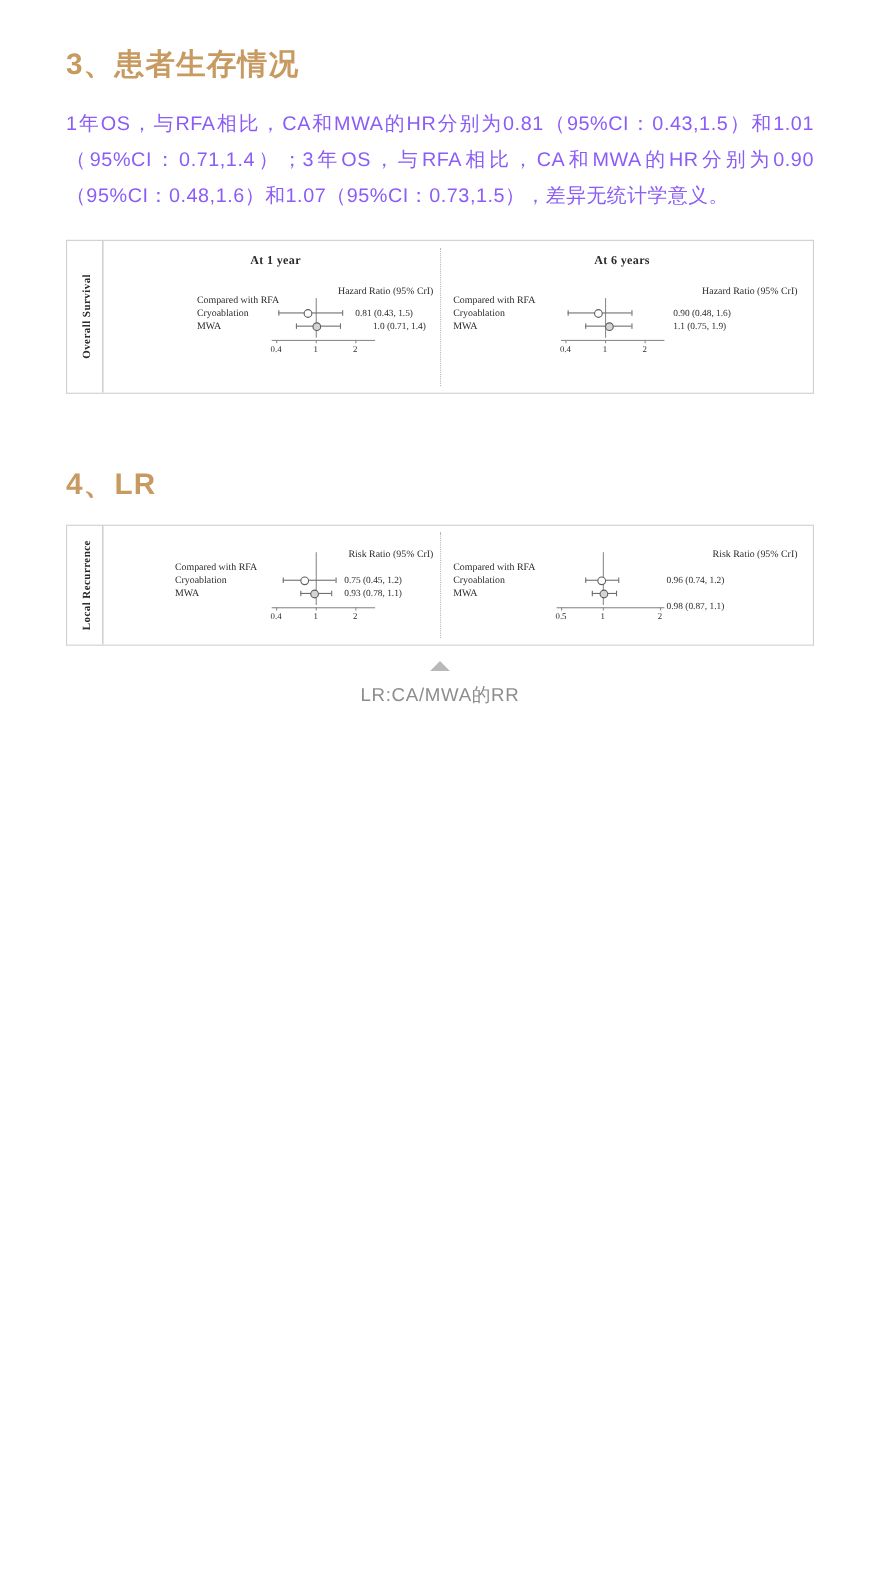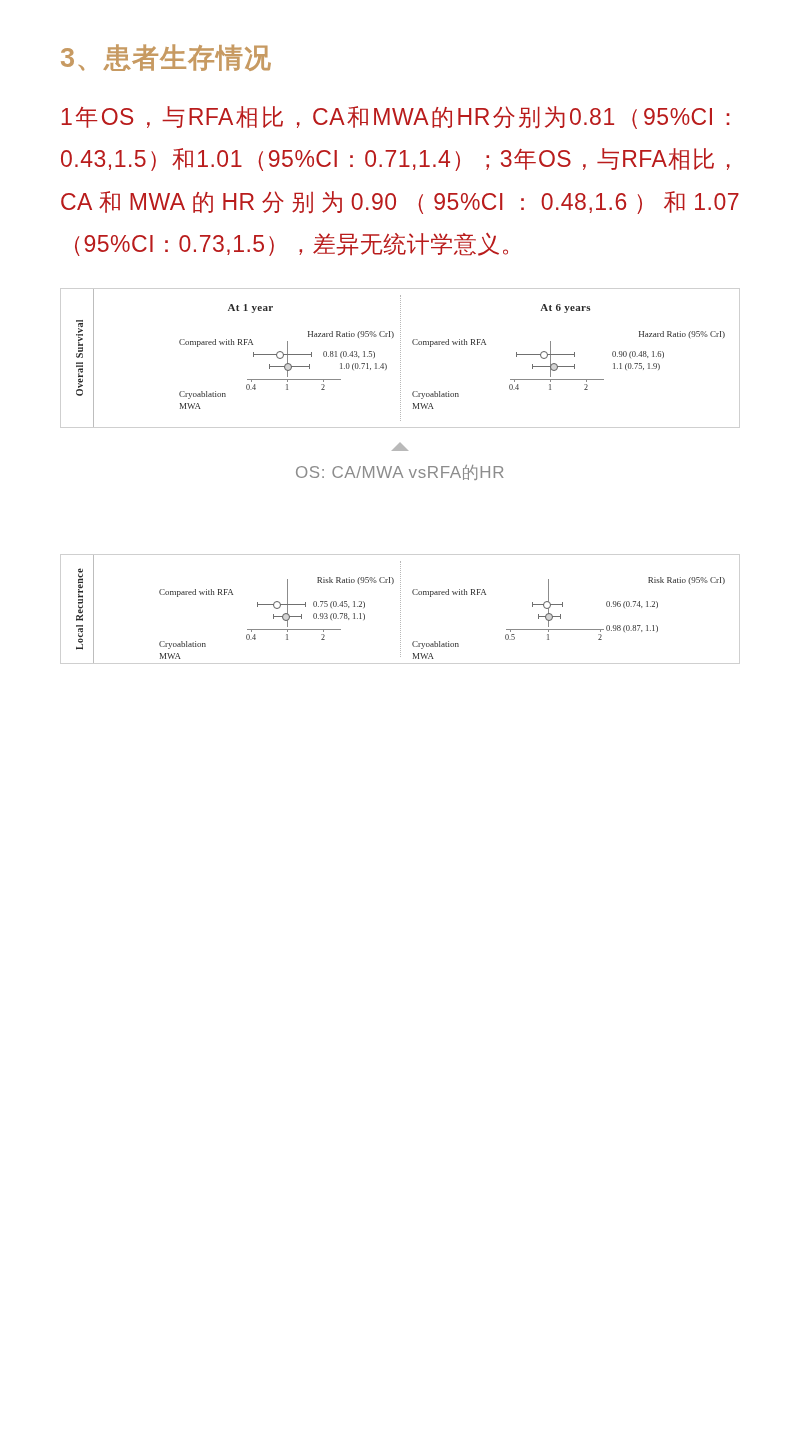--- a/index.html
+++ b/index.html
@@ -23,23 +23,23 @@
   }
   .section-heading {
     color: #c79a62;
     font-size: 27px;
     font-weight: bold;
     letter-spacing: 1px;
     margin: 12px 0 18px 0;
     line-height: 1.4;
   }
   .body-text {
-    font-size: 23px;
+    font-size: 18px;
     line-height: 1.85;
-    color: #b91c1c;
+    color: #8b5cf6;
     letter-spacing: 0.5px;
     text-align: justify;
     margin: 0 0 22px 0;
   }
   .body-text.wide {
     letter-spacing: 2.4px;
   }
 
   
   .figure-block {
@@ -114,21 +114,20 @@
     font-size: 9px;
     color: #2b2b2b;
     text-align: right;
   }
   .row-label {
     position: absolute;
     font-family: "Liberation Serif", serif;
     font-size: 9px;
     color: #2b2b2b;
     white-space: nowrap;
-    margin-top: 40px;
   }
   .est-text {
     position: absolute;
     font-family: "Liberation Serif", serif;
     font-size: 8.5px;
     color: #2b2b2b;
     white-space: nowrap;
   }
   .axis-line {
     position: absolute;
@@ -270,28 +269,25 @@
         <div class="axis-tick" style="left:114px; top:90px;"></div>
         <div class="axis-tick" style="left:150px; top:90px;"></div>
         <div class="axis-tick" style="left:186px; top:90px;"></div>
         <div class="axis-tick-label" style="left:114px; top:94px;">0.4</div>
         <div class="axis-tick-label" style="left:150px; top:94px;">1</div>
         <div class="axis-tick-label" style="left:186px; top:94px;">2</div>
       </div>
 
     </div>
 
-    <div class="caption-wrap">
-      <div class="caret"></div>
-      <div class="caption">OS: CA/MWA vsRFA的HR</div>
-    </div>
   </div>
 
   <div class="spacer-lg"></div>
 
+  <h2 class="section-heading">4、LR</h2>
 
   <div class="figure-block">
     <div class="figure-frame fig-lr">
 
       <div class="y-axis-label">
         <span>Local Recurrence</span>
       </div>
 
       <div class="panel-split"></div>
 
@@ -352,15 +348,19 @@
         <div class="axis-tick" style="left:110px; top:74px;"></div>
         <div class="axis-tick" style="left:148px; top:74px;"></div>
         <div class="axis-tick" style="left:200px; top:74px;"></div>
         <div class="axis-tick-label" style="left:110px; top:78px;">0.5</div>
         <div class="axis-tick-label" style="left:148px; top:78px;">1</div>
         <div class="axis-tick-label" style="left:200px; top:78px;">2</div>
       </div>
 
     </div>
 
+    <div class="caption-wrap">
+      <div class="caret"></div>
+      <div class="caption">LR:CA/MWA的RR</div>
+    </div>
   </div>
 
 </div>
 
 </body></html>

